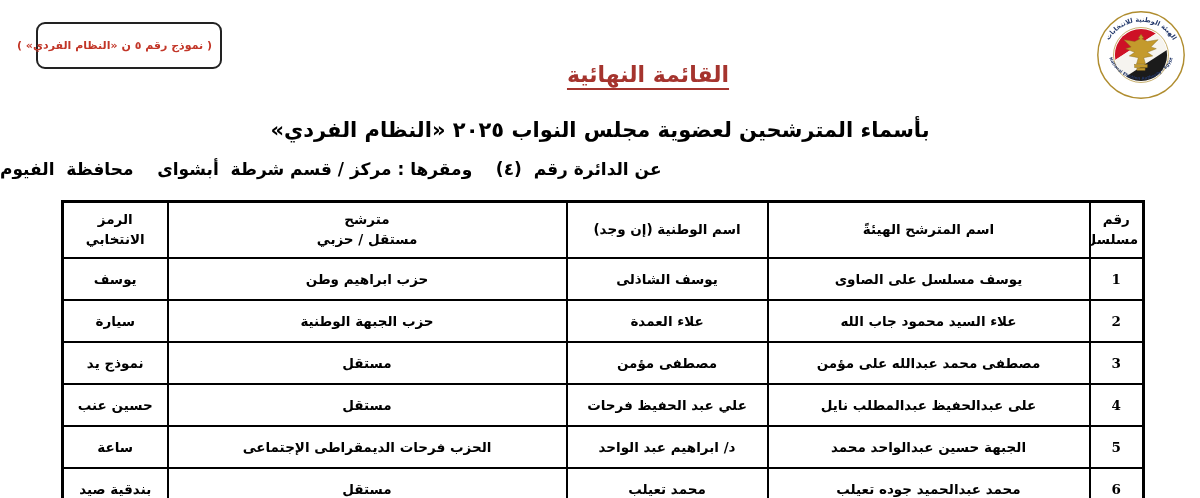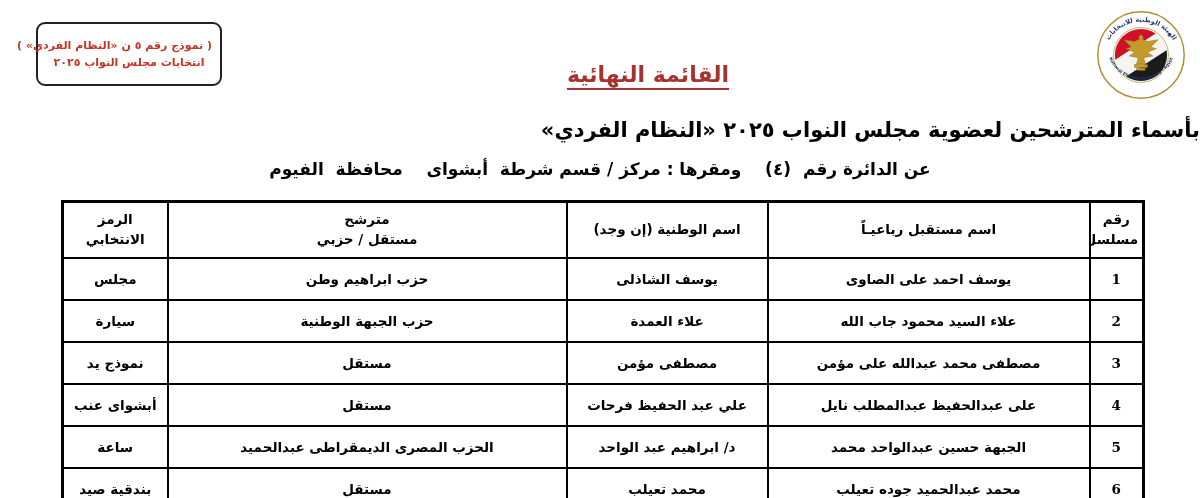--- a/index.html
+++ b/index.html
@@ -22,25 +22,25 @@
   }
   
   .logo{position:absolute;left:1096px;top:10px;width:90px;height:90px;}
   
   .title{
     position:absolute;top:62px;left:0;width:100%;text-align:center;
     color:#a5342e;font-size:22px;font-weight:bold;direction:rtl;margin-left:48px;
   }
   .title span{text-decoration:underline;text-underline-offset:6px;text-decoration-thickness:2px;}
   .subtitle{
-    position:absolute;top:118px;left:0;width:100%;
+    position:absolute;top:118px;left:0;width:100%;text-align:center;
     color:#000;font-size:21px;font-weight:bold;direction:rtl;
   }
   .district{
-    position:absolute;top:159px;left:0;width:100%;text-align:center;
+    position:absolute;top:159px;left:0;width:100%;text-align:left;
     color:#000;font-size:17px;font-weight:bold;direction:rtl;white-space:pre;
   }
   
   table.list{
     position:absolute;top:200px;left:61px;width:1081px;
     border-collapse:collapse;direction:rtl;table-layout:fixed;
     border:3px solid #000;
   }
   table.list th,table.list td{
     border:2px solid #000;text-align:center;vertical-align:middle;
@@ -53,21 +53,20 @@
   col.c-name{width:322px;}
   col.c-fame{width:201px;}
   col.c-party{width:399px;}
   col.c-symbol{width:105px;}
 </style>
 </head>
 <body>
 
 <div class="corner-box">
   <span class="ln">( نموذج رقم ٥ ن «النظام الفردي» )</span>
-  <span class="ln">انتخابات مجلس النواب ٢٠٢٥</span>
 </div>
 
 <div class="logo">
   <svg viewBox="0 0 100 100" width="90" height="90">
     <defs>
       <path id="arcTop" d="M 9,54 A 41,41 0 0 1 91,54" fill="none"></path>
       <path id="arcBot" d="M 13,48 A 38,38 0 0 0 87,48" fill="none"></path>
       <clipPath id="flagClip">
           <circle cx="50" cy="50" r="29"></circle>
         </clipPath>
@@ -104,62 +103,62 @@
     <col class="c-serial">
       <col class="c-name">
       <col class="c-fame">
       <col class="c-party">
       <col class="c-symbol">
   </colgroup>
   <thead>
     <tr>
       <th>رقم
 مسلسل</th>
-      <th>اسم مستقبل رباعيـاً</th>
+      <th>اسم المترشح الهيئةً</th>
       <th>اسم الوطنية (إن وجد)</th>
       <th>مترشح
 مستقل / حزبي</th>
       <th>الرمز
 الانتخابي</th>
     </tr>
   </thead>
   <tbody>
     <tr>
       <td class="serial">1</td>
-      <td>يوسف احمد على الصاوى</td>
+      <td>يوسف مسلسل على الصاوى</td>
       <td>يوسف الشاذلى</td>
       <td>حزب ابراهيم وطن</td>
-      <td>مجلس</td>
+      <td>يوسف</td>
     </tr>
     <tr>
       <td class="serial">2</td>
       <td>علاء السيد محمود جاب الله</td>
       <td>علاء العمدة</td>
       <td>حزب الجبهة الوطنية</td>
       <td>سيارة</td>
     </tr>
     <tr>
       <td class="serial">3</td>
       <td>مصطفى محمد عبدالله على مؤمن</td>
       <td>مصطفى مؤمن</td>
       <td>مستقل</td>
       <td>نموذج يد</td>
     </tr>
     <tr>
       <td class="serial">4</td>
       <td>على عبدالحفيظ عبدالمطلب نايل</td>
       <td>علي عبد الحفيظ فرحات</td>
       <td>مستقل</td>
-      <td>أبشواى عنب</td>
+      <td>حسين عنب</td>
     </tr>
     <tr>
       <td class="serial">5</td>
       <td>الجبهة حسين عبدالواحد محمد</td>
       <td>د/ ابراهيم عبد الواحد</td>
-      <td>الحزب المصرى الديمقراطى عبدالحميد</td>
+      <td>الحزب فرحات الديمقراطى الإجتماعى</td>
       <td>ساعة</td>
     </tr>
     <tr>
       <td class="serial">6</td>
       <td>محمد عبدالحميد جوده تعيلب</td>
       <td>محمد تعيلب</td>
       <td>مستقل</td>
       <td>بندقية صيد</td>
     </tr>
   </tbody>

